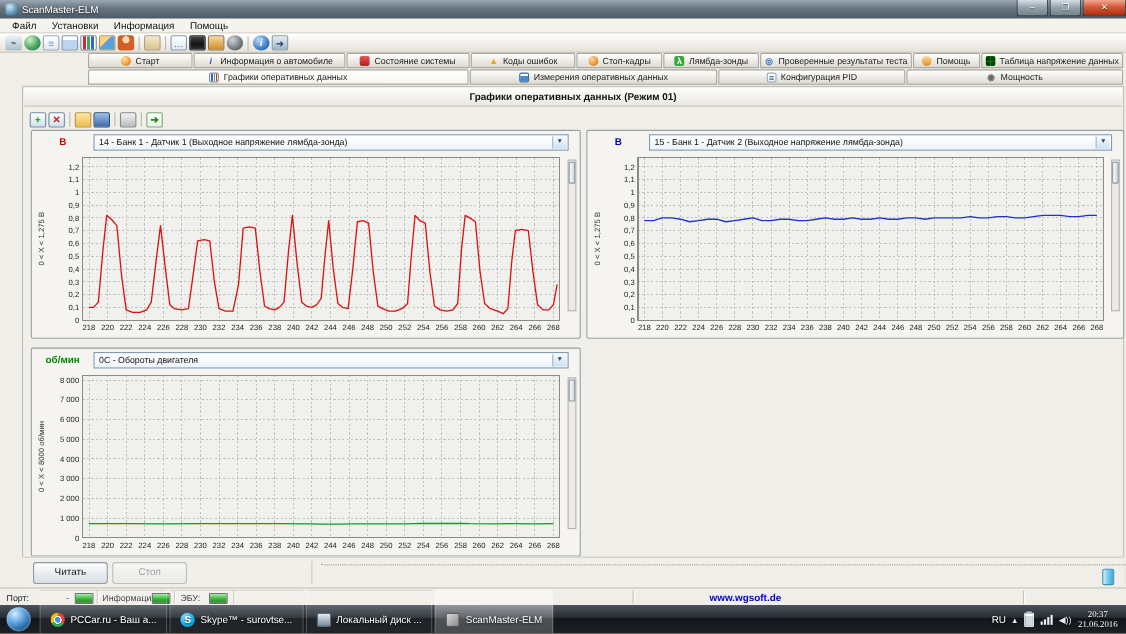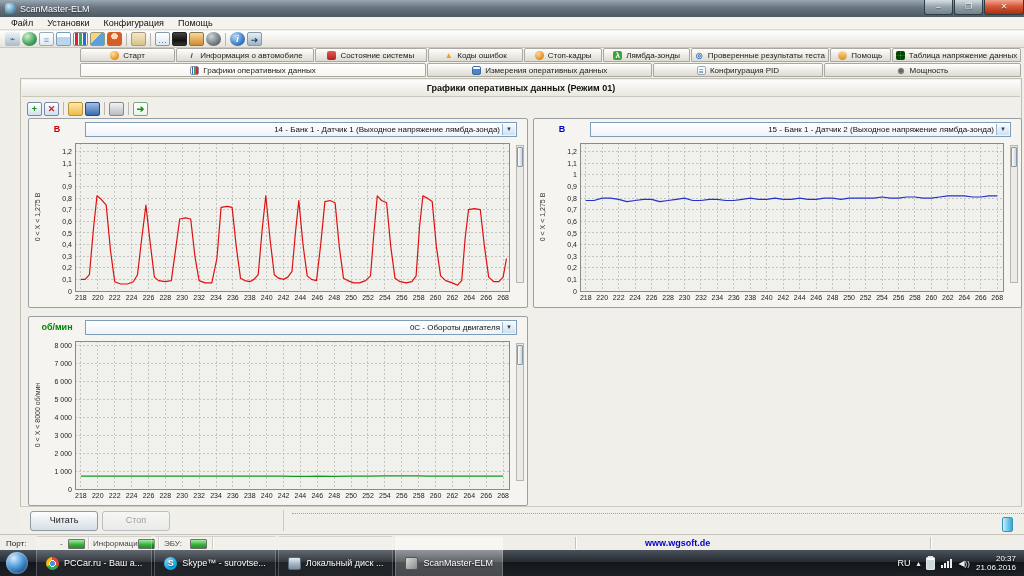--- a/index.html
+++ b/index.html
@@ -75,21 +75,21 @@
   .cti-open{background:linear-gradient(#ffe9a8,#edba4a);border:1px solid #b8923a;}
   .cti-save{background:linear-gradient(#9fc0e8,#3a6aaa);border:1px solid #2a4a7a;}
   .cti-print{background:linear-gradient(#f2f2f2,#b8bcc0);border:1px solid #888;}
   .cti-export{background:linear-gradient(#fff,#e8f4e8);border:1px solid #7a7;color:#1a8a1a;font-weight:bold;}
   
   .chart-panel{position:absolute;background:#f5f4f0;border:1px solid #9aa0a4;border-radius:2px;box-sizing:border-box;}
   .chart-head{height:20px;display:flex;align-items:center;}
   .unit-label{width:56px;text-align:center;font-weight:bold;font-size:9px;flex:none;}
   .chart-select{flex:1;margin-right:10px;height:13px;border:1px solid #7f9db9;
     background:linear-gradient(#ffffff,#eef3f8);font-size:8px;color:#111;display:flex;align-items:center;
-    padding:0 16px 0 4px;position:relative;white-space:nowrap;overflow:hidden;justify-content:flex-end;}
+    padding:0 16px 0 4px;position:relative;white-space:nowrap;overflow:hidden;}
   .dd-arrow{position:absolute;right:1px;top:1px;bottom:1px;width:12px;
     background:linear-gradient(#f6fbff,#cfe0f0);border-left:1px solid #9ab5d0;
     font-size:6px;display:flex;align-items:center;justify-content:center;color:#345;}
   .chart-svg{position:absolute;left:2px;top:20px;}
   .chart-svg text{font-size:7px;fill:#222;}
   .chart-svg .grid{stroke:#b2b2ae;stroke-dasharray:2 2;stroke-width:0.7;shape-rendering:crispEdges;}
   .chart-svg .frame{fill:none;stroke:#8a8a86;shape-rendering:crispEdges;}
   .chart-svg .axis{fill:#333;}
   .vscroll{position:absolute;right:3px;top:26px;width:8px;background:#eceae6;border:1px solid #b8b5ad;box-sizing:border-box;}
   .vthumb{height:20px;margin:1px 0 0 0;background:linear-gradient(90deg,#fdfdfd,#ccd4dc);border:1px solid #8a98a5;box-sizing:border-box;border-radius:1px;}
@@ -128,41 +128,41 @@
   .ai-skype{border-radius:50%;background:radial-gradient(circle at 35% 30%,#8fd8f8,#00aff0 65%);color:#fff;font-weight:bold;}
   .ai-explorer{background:linear-gradient(#e6ecf2,#9fb0c0 60%,#7a8ea0);border:1px solid #5a6a78;box-sizing:border-box;}
   .ai-scanmaster{background:linear-gradient(135deg,#d8d8d8,#8a8a8a);border:1px solid #555;box-sizing:border-box;}
   .tray{margin-left:auto;display:flex;align-items:center;gap:6px;color:#fff;font-size:9px;padding-right:8px;
     text-shadow:0 1px 2px rgba(0,0,0,.8);}
   .tray .glyph{font-size:8px;color:#e8eef2;}
   .batt{width:7px;height:11px;border:1px solid #dfe6ea;border-radius:1px;background:linear-gradient(#fff 20%,#cfd8de 21%);position:relative;}
   .batt::after{content:"";position:absolute;left:1px;right:1px;top:-2px;height:1px;background:#dfe6ea;}
   .bars{display:flex;align-items:flex-end;gap:1px;height:10px;}
   .bars b{width:2px;background:#e8eef2;display:block;}
-  .clock{text-align:right;font-size:8px;line-height:9px;}
+  .clock{text-align:center;font-size:8px;line-height:9px;font-family:Liberation Serif, serif;}
 </style>
 </head>
 <body>
 
 <div id="screen">
 
   <div class="titlebar">
     <span class="app-icon"></span>
     <span>ScanMaster-ELM</span>
     <div class="winbtns">
       <div class="winbtn">–</div>
       <div class="winbtn">❐</div>
       <div class="winbtn close">✕</div>
     </div>
   </div>
 
   <div class="menubar" id="menubar">
       <span class="menu-item">Файл</span>
       <span class="menu-item">Установки</span>
-      <span class="menu-item">Конфигурация</span>
+      <span class="menu-item">Информация</span>
       <span class="menu-item">Помощь</span>
     </div>
 
   <div class="toolbar" id="toolbar">
       <span class="tb-ic ic-connect">⌁</span>
       <span class="tb-ic ic-globe"></span>
       <span class="tb-ic ic-page">≡</span>
       <span class="tb-ic ic-table"></span>
       <span class="tb-ic ic-chart"></span>
       <span class="tb-ic ic-image"></span>

